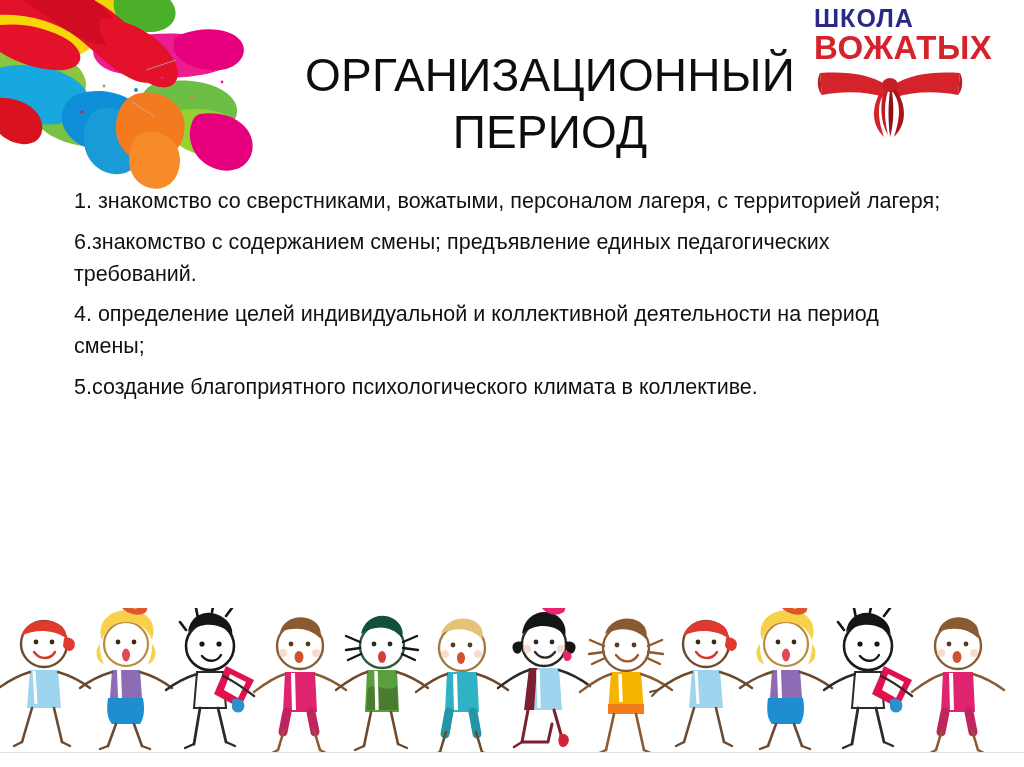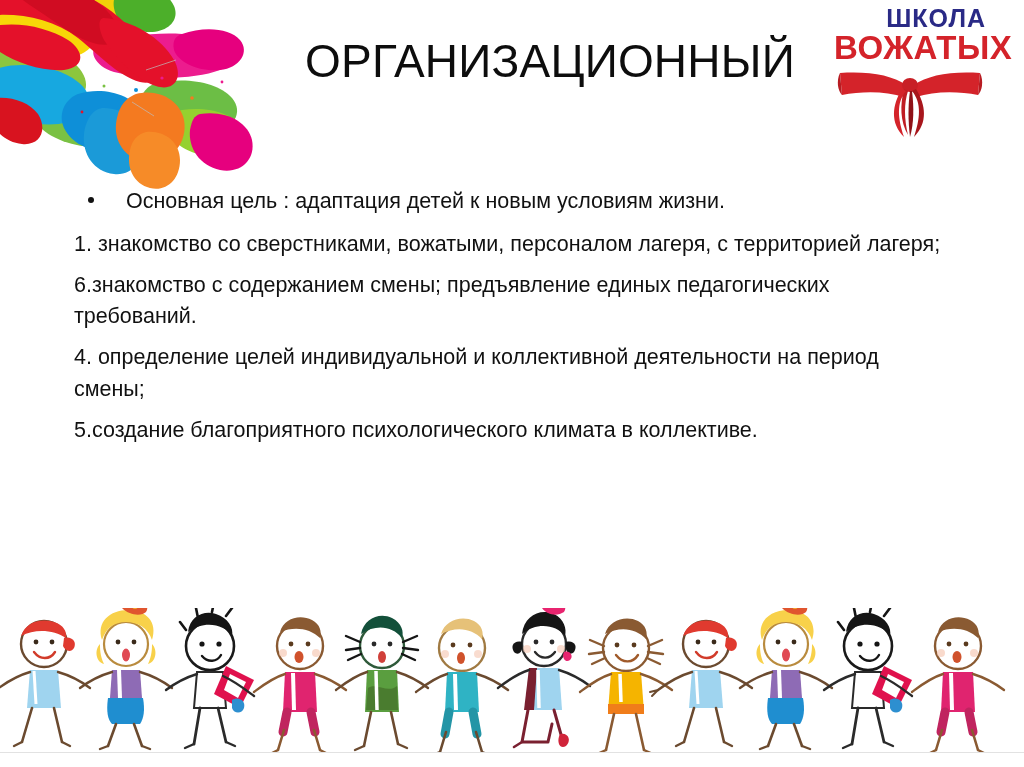--- a/index.html
+++ b/index.html
@@ -25,25 +25,25 @@
     left: -14px;
     top: -18px;
     width: 270px;
     height: 215px;
     pointer-events: none;
   }
 
   
   #logo {
     position: absolute;
-    left: 834px;
+    left: 814px;
     top: 6px;
     width: 152px;
     height: 136px;
-    text-align: right;
+    text-align: left;
   }
   #logo-line1 {
     font-family: "Liberation Sans", "DejaVu Sans", sans-serif;
     font-weight: bold;
     font-size: 25px;
     letter-spacing: 1px;
     color: #2a2a86;
     line-height: 1.02;
     white-space: nowrap;
   }
@@ -61,21 +61,21 @@
     position: relative;
     width: 152px;
     height: 74px;
     margin-top: 1px;
   }
 
   
   #title {
     position: absolute;
     left: 250px;
-    top: 2px;
+    top: 16px;
     width: 600px;
     text-align: center;
     font-size: 46px;
     font-weight: normal;
     color: #0d0d0d;
     line-height: 1.24;
     letter-spacing: 0.2px;
   }
 
   
@@ -189,27 +189,24 @@
         <path d="M68 24 C58 40 56 58 70 72 C64 54 62 38 72 26 Z" fill="#d4232a"></path>
 
         <path d="M82 24 C92 40 94 58 80 72 C86 54 88 38 78 26 Z" fill="#a8161c"></path>
         <path d="M78 26 C80 42 80 58 76 72 C74 56 74 40 76 26 Z" fill="#8f1117"></path>
       </svg>
     </div>
   </div>
 
   <h1 id="title">
     <span>ОРГАНИЗАЦИОННЫЙ</span><br>
+    <span>ПЕРИОД</span>
   </h1>
 
   <div id="body-text">
-    <p class="para bullet-para">
-      <span class="bullet-dot"></span>
-      <span>Основная цель : адаптация детей к новым условиям жизни.</span>
-    </p>
     <p class="para">1. знакомство со сверстниками, вожатыми, персоналом лагеря, с территорией лагеря;</p>
     <p class="para">6.знакомство с содержанием смены; предъявление единых педагогических требований.</p>
     <p class="para">4. определение целей индивидуальной и коллективной деятельности на период смены;</p>
     <p class="para">5.создание благоприятного психологического климата в коллективе.</p>
   </div>
 
   <div id="kids-strip">
     <svg width="1024" height="145" viewBox="0 0 1024 145" xmlns="http://www.w3.org/2000/svg">
       <defs>
 

